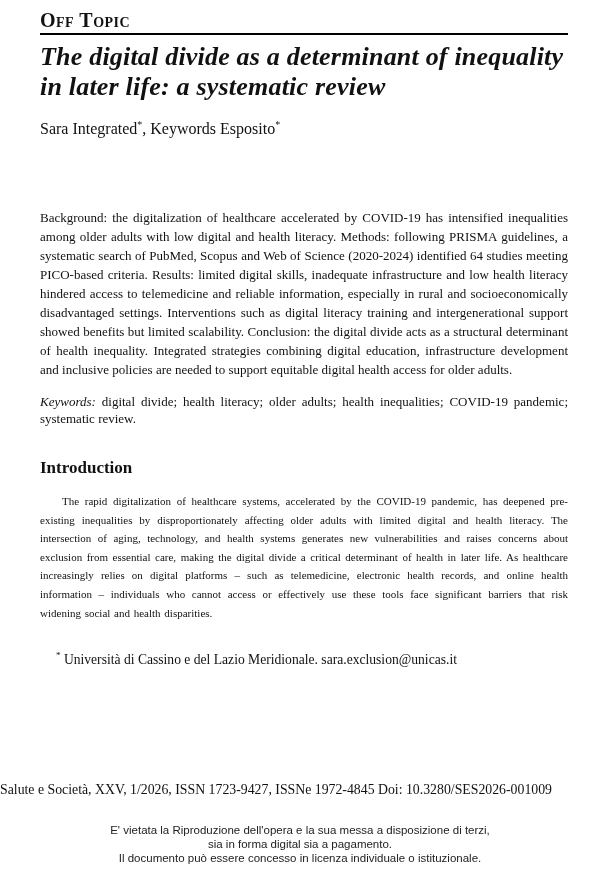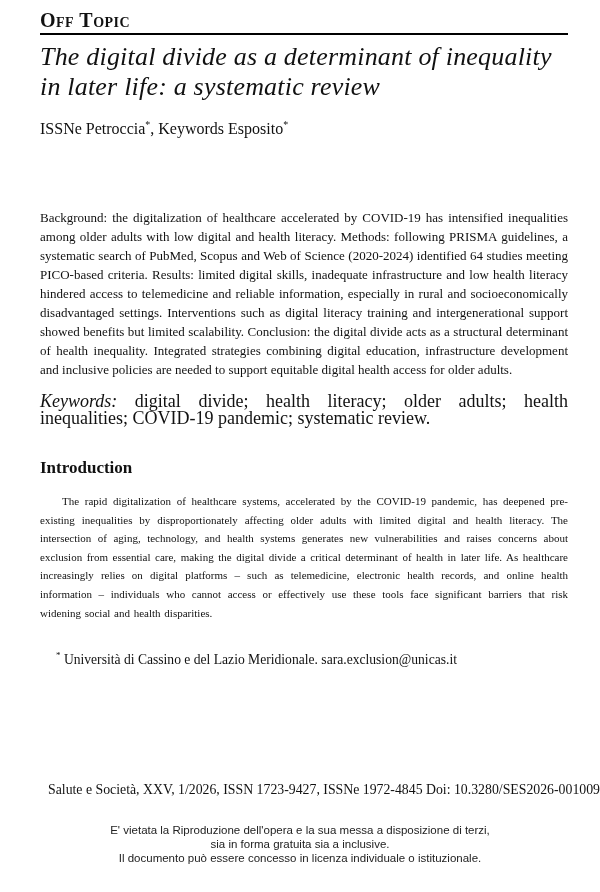--- a/index.html
+++ b/index.html
@@ -30,21 +30,21 @@
     line-height: 24px;
     margin: 0;
   }
   .kicker-rule {
     border: none;
     border-top: 2px solid #000000;
     margin: 1px 0 0 0;
   }
   .article-title {
     font-style: italic;
-    font-weight: normal;
+    font-weight: bold;
     font-size: 26px;
     line-height: 30px;
     margin: 7px 0 0 0;
     letter-spacing: 0.2px;
   }
   .authors {
     font-size: 16px;
     line-height: 20px;
     margin-top: 17px;
   }
@@ -53,21 +53,21 @@
     line-height: 0;
   }
   .abstract {
     margin-top: 69px;
     font-size: 13px;
     line-height: 19px;
     text-align: justify;
   }
   .keywords {
     margin-top: 14px;
-    font-size: 18px;
+    font-size: 13px;
     line-height: 17px;
     text-align: justify;
   }
   .keywords .kw-label {
     font-style: italic;
   }
   .section-heading {
     margin: 30px 0 0 0;
     font-size: 17px;
     font-weight: bold;
@@ -92,21 +92,21 @@
   }
   .footnote sup {
     font-size: 9px;
     line-height: 0;
   }
   .journal-line {
     position: absolute;
     left: 0;
     width: 600px;
     top: 781px;
-    text-align: right;
+    text-align: left;
     font-size: 13.8px;
     line-height: 17px;
   }
   .copyright {
     position: absolute;
     left: 0;
     width: 600px;
     top: 824px;
     text-align: center;
     font-family: "Liberation Sans", sans-serif;
@@ -119,35 +119,35 @@
 <body>
 
 <div class="page">
 
   <h4 class="kicker">Off Topic</h4>
   <hr class="kicker-rule">
 
   <h1 class="article-title">The digital divide as a determinant of inequality in later life: a systematic review</h1>
 
   <div class="authors">
-    <span>ISSNe Petroccia</span><sup>*</sup><span>, </span><span>Keywords Esposito</span><sup>*</sup>
+    <span>Sara Integrated</span><sup>*</sup><span>, </span><span>Keywords Esposito</span><sup>*</sup>
   </div>
 
   <p class="abstract">Background: the digitalization of healthcare accelerated by COVID-19 has intensified inequalities among older adults with low digital and health literacy. Methods: following PRISMA guidelines, a systematic search of PubMed, Scopus and Web of Science (2020-2024) identified 64 studies meeting PICO-based criteria. Results: limited digital skills, inadequate infrastructure and low health literacy hindered access to telemedicine and reliable information, especially in rural and socioeconomically disadvantaged settings. Interventions such as digital literacy training and intergenerational support showed benefits but limited scalability.  Conclusion: the digital divide acts as a structural determinant of health inequality. Integrated strategies combining digital education, infrastructure development and inclusive policies are needed to support equitable digital health access for older adults.</p>
 
   <p class="keywords"><span class="kw-label">Keywords:</span><span> digital divide; health literacy; older adults; health inequalities; COVID-19 pandemic; systematic review.</span></p>
 
   <h2 class="section-heading">Introduction</h2>
 
   <p class="body-para first">The rapid digitalization of healthcare systems, accelerated by the COVID-19 pandemic, has deepened pre-existing inequalities by disproportionately affecting older adults with limited digital and health literacy. The intersection of aging, technology, and health systems generates new vulnerabilities and raises concerns about exclusion from essential care, making the digital divide a critical determinant of health in later life. As healthcare increasingly relies on digital platforms – such as telemedicine, electronic health records, and online health information – individuals who cannot access or effectively use these tools face significant barriers that risk widening social and health disparities.</p>
 
 
   <div class="footnote"><sup>*</sup><span> Università di Cassino e del Lazio Meridionale. sara.exclusion@unicas.it</span></div>
 
   <div class="journal-line">Salute e Società, XXV, 1/2026, ISSN 1723-9427, ISSNe 1972-4845 Doi: 10.3280/SES2026-001009</div>
 
   <div class="copyright">
     <div>E' vietata la Riproduzione dell'opera e la sua messa a disposizione di terzi,</div>
-    <div>sia in forma gratuita sia a inclusive.</div>
+    <div>sia in forma digital sia a pagamento.</div>
     <div>Il documento può essere concesso in licenza individuale o istituzionale.</div>
   </div>
 
 </div>
 
 </body></html>

